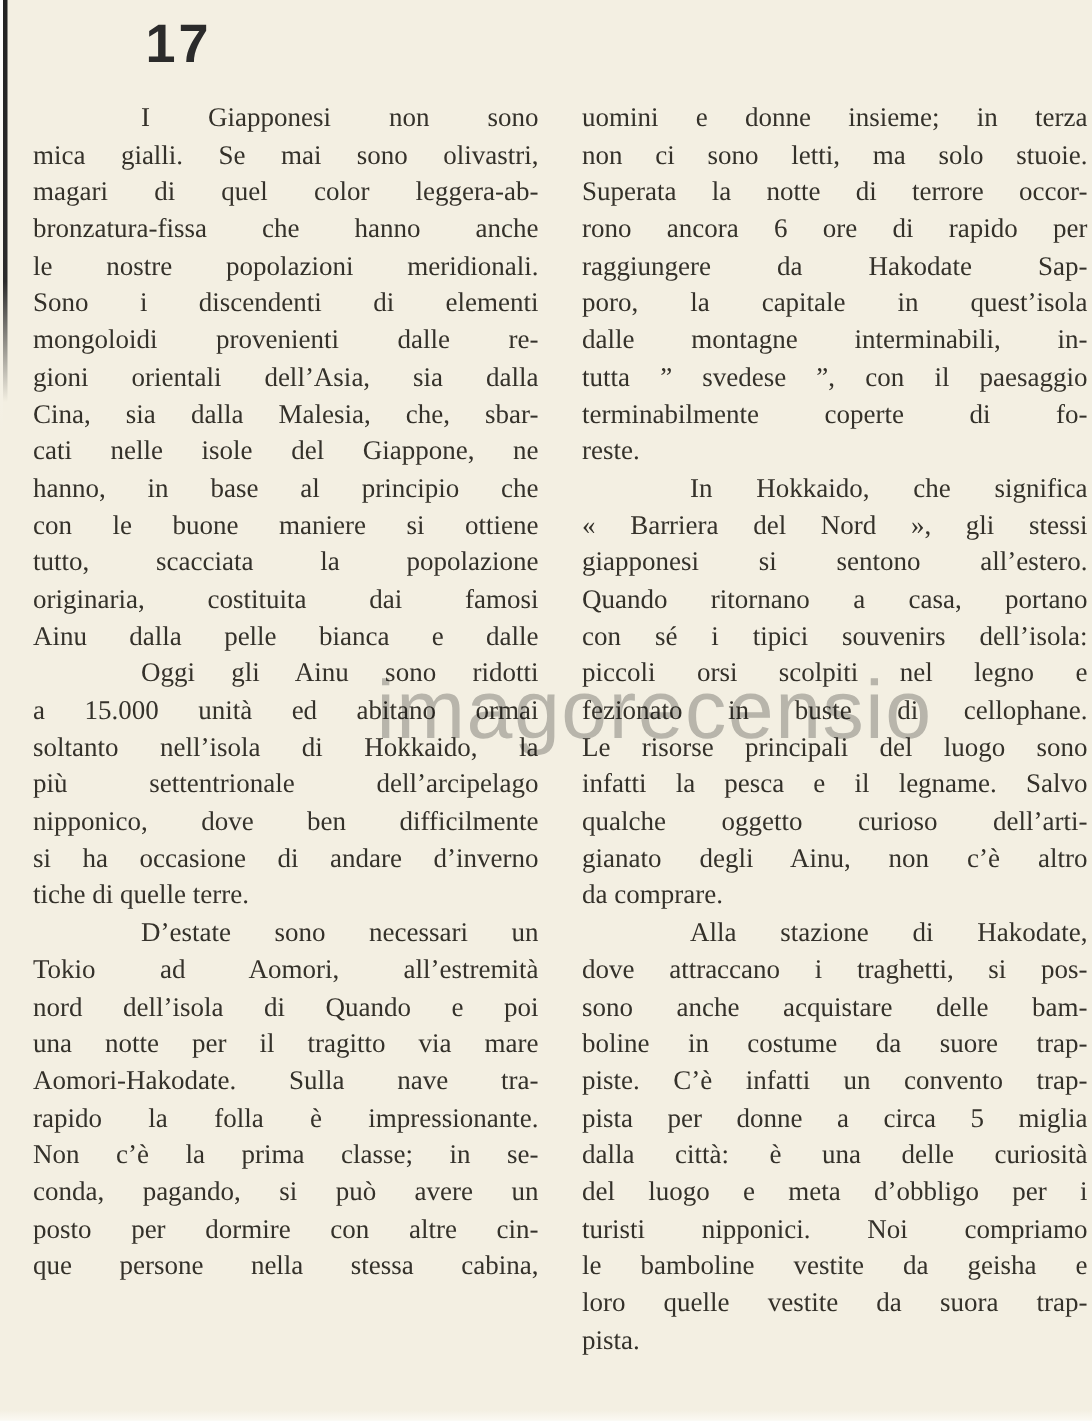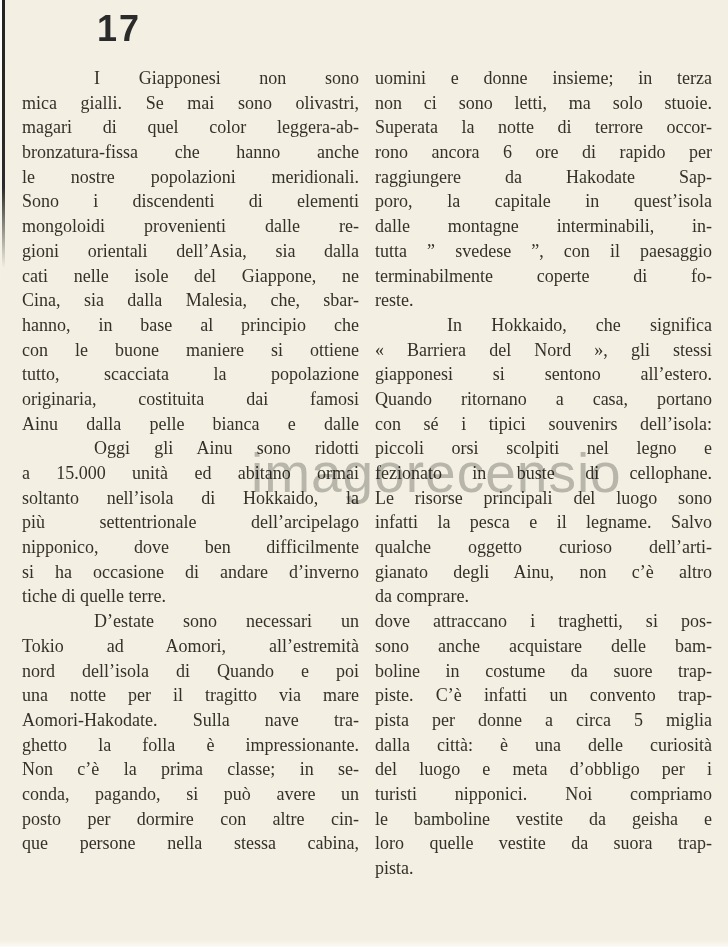--- a/index.html
+++ b/index.html
@@ -49,21 +49,21 @@
     font-weight: bold;
     font-size: 36px;
     letter-spacing: 2px;
     color: #2b2b2b;
   }
   .columns {
     position: absolute;
     top: 66px;
     left: 22px;
     display: flex;
-    gap: 16px;
+    gap: 29px;
   }
   .column {
     width: 337px;
   }
   .para .line {
     height: 24.7px;
     line-height: 24.7px;
     font-size: 18px;
     text-align: justify;
     text-align-last: justify;
@@ -107,22 +107,22 @@
     <div class="column">
         <div class="para">
           <div class="line indent">I Giapponesi non sono</div>
           <div class="line">mica gialli. Se mai sono olivastri,</div>
           <div class="line">magari di quel color leggera-ab-</div>
           <div class="line">bronzatura-fissa che hanno anche</div>
           <div class="line">le nostre popolazioni meridionali.</div>
           <div class="line">Sono i discendenti di elementi</div>
           <div class="line">mongoloidi provenienti dalle re-</div>
           <div class="line">gioni orientali dell’Asia, sia dalla</div>
+          <div class="line">Cina, sia dalla Malesia, che, sbar-</div>
           <div class="line">cati nelle isole del Giappone, ne</div>
-          <div class="line">Cina, sia dalla Malesia, che, sbar-</div>
           <div class="line">hanno, in base al principio che</div>
           <div class="line">con le buone maniere si ottiene</div>
           <div class="line">tutto, scacciata la popolazione</div>
           <div class="line">originaria, costituita dai famosi</div>
           <div class="line">Ainu dalla pelle bianca e dalle</div>
         </div>
         <div class="para">
           <div class="line indent">Oggi gli Ainu sono ridotti</div>
           <div class="line">a 15.000 unità ed abitano ormai</div>
           <div class="line">soltanto nell’isola di Hokkaido, la</div>
@@ -130,21 +130,21 @@
           <div class="line">nipponico, dove ben difficilmente</div>
           <div class="line">si ha occasione di andare d’inverno</div>
           <div class="line endline">tiche di quelle terre.</div>
         </div>
         <div class="para">
           <div class="line indent">D’estate sono necessari un</div>
           <div class="line">Tokio ad Aomori, all’estremità</div>
           <div class="line">nord dell’isola di Quando e poi</div>
           <div class="line">una notte per il tragitto via mare</div>
           <div class="line">Aomori-Hakodate. Sulla nave tra-</div>
-          <div class="line">ghetto la folla è impressionante.</div>
+          <div class="line">rapido la folla è impressionante.</div>
           <div class="line">Non c’è la prima classe; in se-</div>
           <div class="line">conda, pagando, si può avere un</div>
           <div class="line">posto per dormire con altre cin-</div>
           <div class="line">que persone nella stessa cabina,</div>
         </div>
       </div>
     <div class="column">
         <div class="para">
           <div class="line">uomini e donne insieme; in terza</div>
           <div class="line">non ci sono letti, ma solo stuoie.</div>
@@ -165,20 +165,21 @@
           <div class="line">con sé i tipici souvenirs dell’isola:</div>
           <div class="line">piccoli orsi scolpiti nel legno e</div>
           <div class="line">fezionato in buste di cellophane.</div>
           <div class="line">Le risorse principali del luogo sono</div>
           <div class="line">infatti la pesca e il legname. Salvo</div>
           <div class="line">qualche oggetto curioso dell’arti-</div>
           <div class="line">gianato degli Ainu, non c’è altro</div>
           <div class="line endline">da comprare.</div>
         </div>
         <div class="para">
+          <div class="line indent">Alla stazione di Hakodate,</div>
           <div class="line">dove attraccano i traghetti, si pos-</div>
           <div class="line">sono anche acquistare delle bam-</div>
           <div class="line">boline in costume da suore trap-</div>
           <div class="line">piste. C’è infatti un convento trap-</div>
           <div class="line">pista per donne a circa 5 miglia</div>
           <div class="line">dalla città: è una delle curiosità</div>
           <div class="line">del luogo e meta d’obbligo per i</div>
           <div class="line">turisti nipponici. Noi compriamo</div>
           <div class="line">le bamboline vestite da geisha e</div>
           <div class="line">loro quelle vestite da suora trap-</div>

